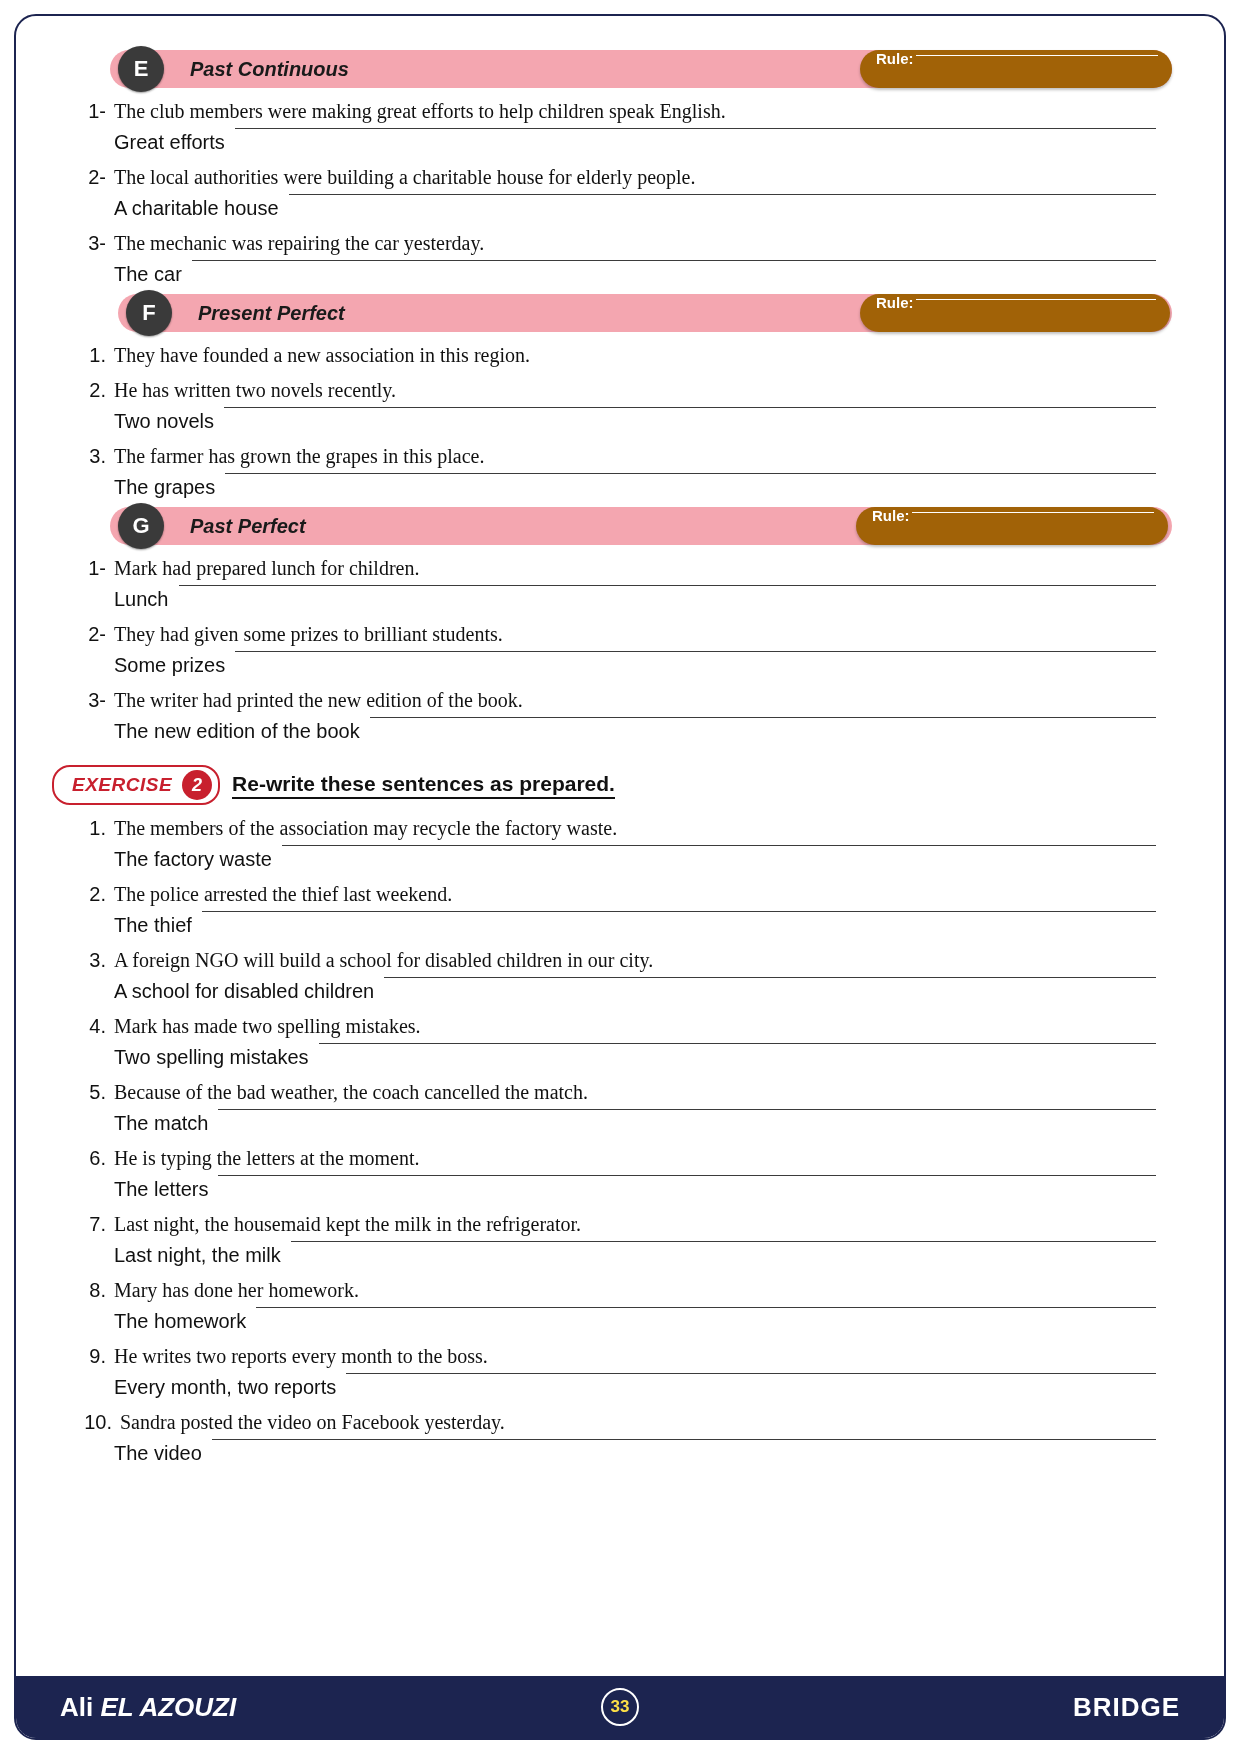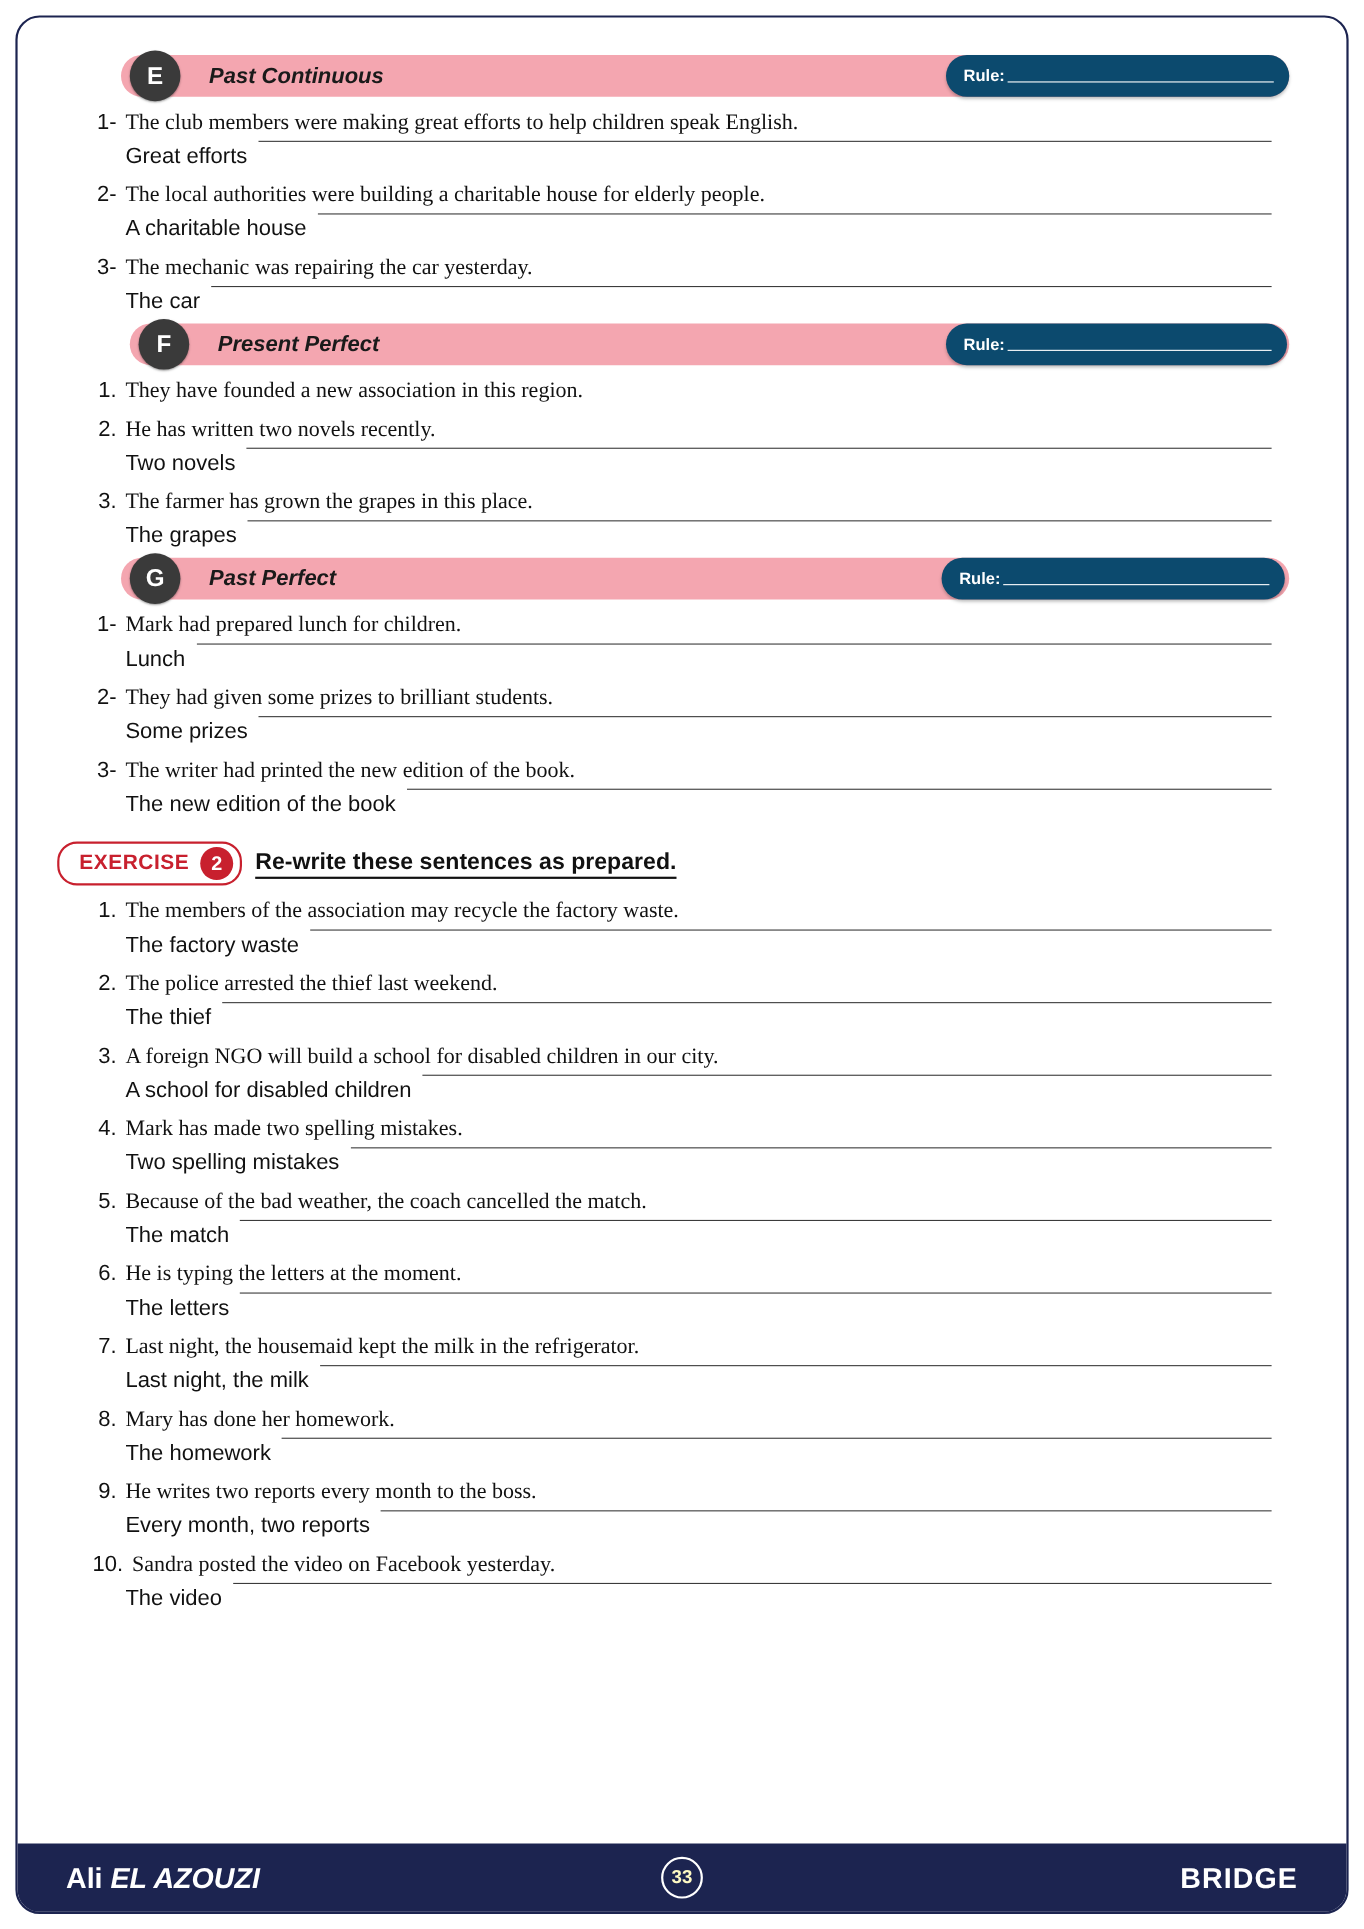--- a/index.html
+++ b/index.html
@@ -68,24 +68,23 @@
     font-weight: bold;
     font-size: 20px;
     color: #1a1a1a;
   }
   .rule-pill {
     position: absolute;
     right: 0;
     top: 0;
     height: 38px;
     width: 312px;
-    background: #0c4a6e;
+    background: #a16207;
     border-radius: 19px;
     display: flex;
-    align-items: center;
     box-shadow: 0 2px 3px rgba(0,0,0,0.25);
   }
   .rule-pill .rule-label {
     color: #ffffff;
     font-weight: bold;
     font-size: 15px;
     margin-left: 16px;
     white-space: nowrap;
   }
   .rule-pill .rule-line {
@@ -161,20 +160,21 @@
   }
   .ex-pill {
     position: relative;
     display: flex;
     align-items: center;
     height: 36px;
     border: 2px solid #c8202e;
     border-radius: 18px;
     padding: 0 6px 0 18px;
     background: #ffffff;
+    font-style: italic;
   }
   .ex-pill .ex-word {
     color: #c8202e;
     font-weight: bold;
     font-size: 19px;
     letter-spacing: 0.5px;
   }
   .ex-num {
     margin-left: 10px;
     width: 30px;
@@ -229,21 +229,21 @@
   }
   .page-circle {
     position: absolute;
     left: 50%;
     transform: translateX(-50%);
     width: 34px;
     height: 34px;
     border-radius: 50%;
     background: #1c2450;
     border: 2px solid #ffffff;
-    color: #fef9c3;
+    color: #fde047;
     font-size: 17px;
     font-weight: bold;
     display: flex;
     align-items: center;
     justify-content: center;
   }
 </style>
 </head>
 <body>
 

